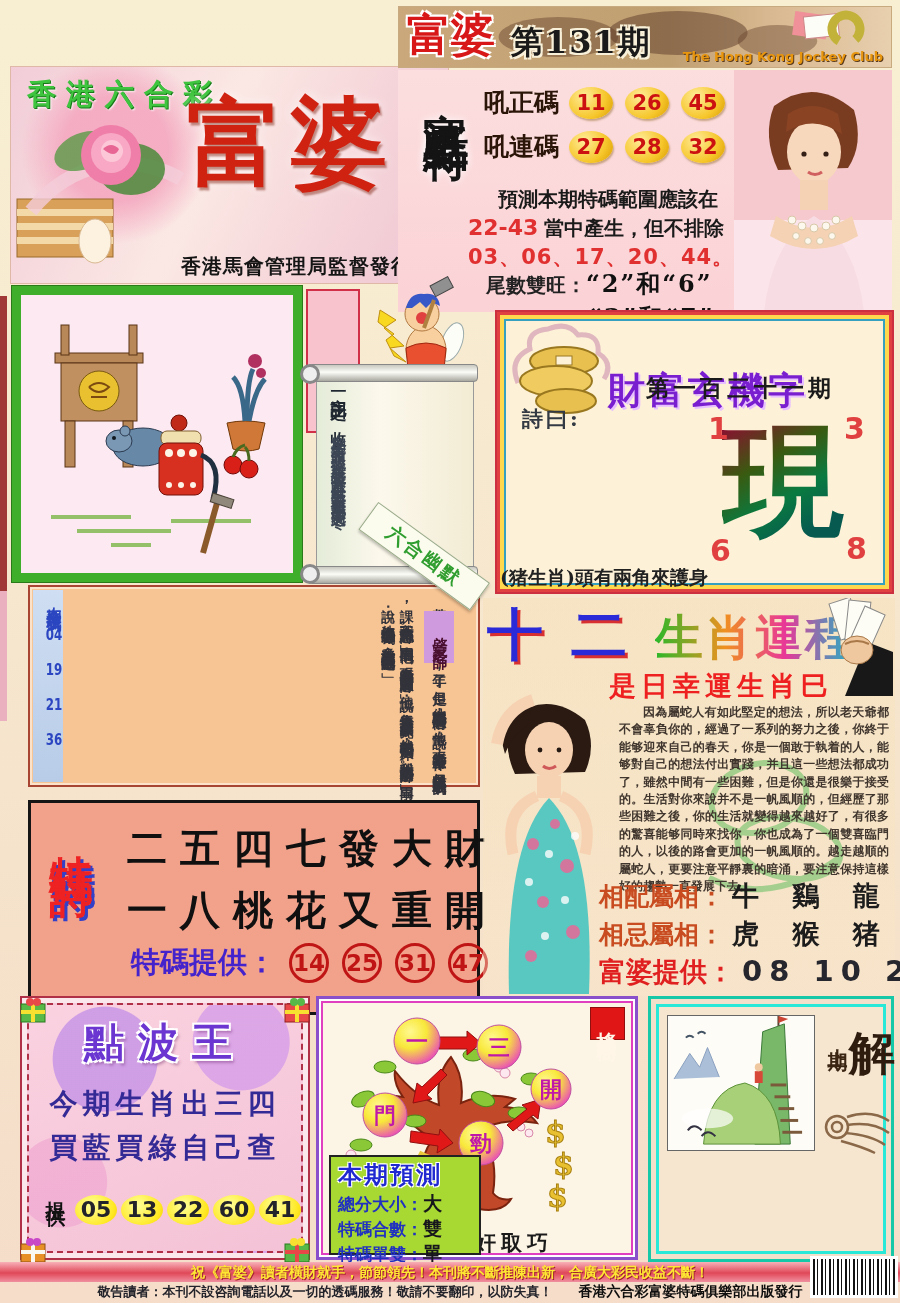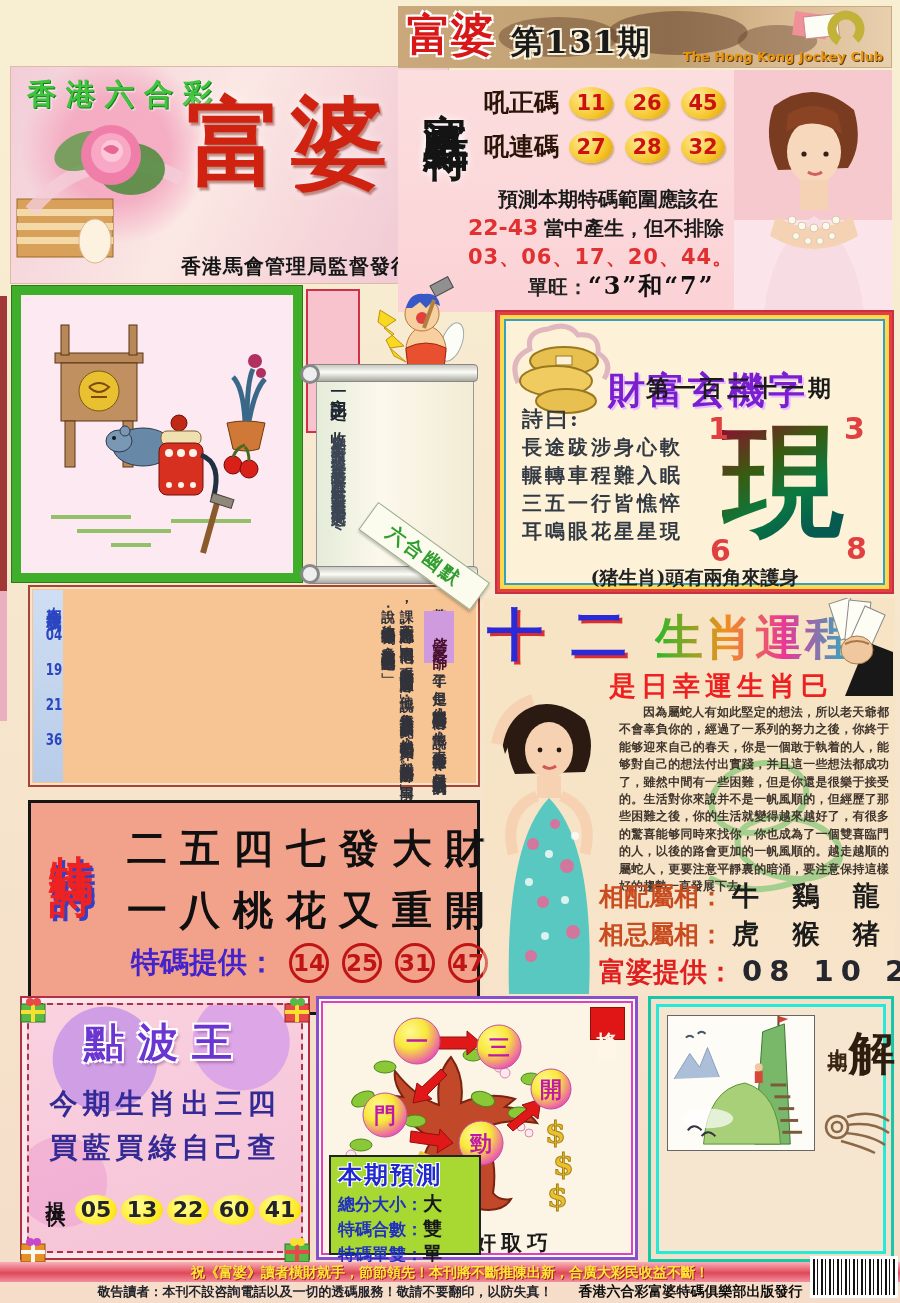--- a/index.html
+++ b/index.html
@@ -75,21 +75,21 @@
   box-shadow:inset 0 0 0 4px #ffd84d,inset 0 0 0 6px #35a0c0,0 0 0 2px #cc3040;}
 .my-title{left:108px;top:12px;font-size:37px;font-weight:bold;color:#7a1fd0;letter-spacing:3px;text-shadow:2px 2px 0 #e8c0ff;margin-top:39px;}
 .my-issue{left:146px;top:58px;font-size:23px;font-weight:bold;color:#1a1a1a;letter-spacing:4px;}
 .plabel{left:22px;top:90px;font-size:21px;font-weight:bold;color:#333a44;letter-spacing:3px;}
 .poem{left:22px;top:118px;font-size:20px;line-height:28px;font-weight:bold;color:#333a44;letter-spacing:3px;}
 .bigchar{left:222px;top:104px;font-size:122px;line-height:1;font-weight:bold;
   background:linear-gradient(150deg,#8a1030 5%,#3a5a10 35%,#0a7a40 60%,#065a50 85%);
   -webkit-background-clip:text;background-clip:text;color:transparent;}
 .cn{font-size:30px;font-weight:bold;color:#e04040;}
 .c1{left:208px;top:96px;} .c3{left:344px;top:96px;} .c6{left:210px;top:218px;} .c8{left:346px;top:216px;}
-.my-hint{left:0;right:0;top:250px;text-align:center;font-size:19px;font-weight:bold;color:#222;}
+.my-hint{left:0;right:0;top:250px;text-align:left;font-size:19px;font-weight:bold;color:#222;}
 #coins{left:8px;top:8px;width:108px;height:100px;}
 
 
 #joke{left:28px;top:585px;width:452px;height:202px;background:#f7c493;border:2px solid #a84432;box-shadow:inset 0 0 0 2px rgba(255,255,255,.5);}
 .lucky{position:absolute;left:3px;top:3px;bottom:3px;width:30px;background:linear-gradient(180deg,#cfdef2,#b8cce8);
   color:#2b46c0;font-weight:bold;font-size:15px;writing-mode:vertical-rl;text-orientation:upright;letter-spacing:2px;padding-top:5px;text-align:left;}
 .ribbon{position:absolute;top:-4px;right:-12px;transform:rotate(36deg);transform-origin:right top;
   background:#fbfbee;border:1px solid #99aa88;padding:3px 24px;font-size:19px;font-weight:bold;color:#2f9e2f;
   letter-spacing:3px;box-shadow:1px 2px 3px rgba(0,0,0,.25);z-index:3;}
 .joke-body{position:absolute;top:10px;bottom:8px;left:40px;right:16px;writing-mode:vertical-rl;text-orientation:upright;
@@ -228,20 +228,21 @@
     <div class="abs numrow row2">
       <span class="num-label serif">吼連碼</span><span class="ball">27</span><span class="ball">28</span><span class="ball">32</span><span class="ball">33</span>
     </div>
     <div class="abs pred">
       <div style="text-align:center;"><span class="l1">預測本期特碼範圍應該在</span></div>
       <div><span class="range">22-43</span>
       <span class="l2">當中產生，但不排除</span></div>
       <div><span class="exc">03、06、17、20、44。</span></div>
     </div>
     <div class="abs tails serif">
+      <div><span class="tail-label">尾數雙旺：</span><span class="tail-val">“2”和“6”</span></div>
       <div class="tail2"><span class="tail-label">單旺：</span><span class="tail-val">“3”和“7”</span></div>
     </div>
     <svg class="abs" style="left:336px;top:0;width:158px;height:242px;" viewBox="0 0 158 242">
       <rect width="158" height="242" fill="#f6c9ce"></rect>
       <rect x="0" y="150" width="158" height="92" fill="#fbe4ea"></rect>
       <path d="M40,36 q40,-30 80,4 q10,34 -6,58 l-70,2 q-16,-34 -4,-64" fill="#7a3c20"></path>
       <ellipse cx="80" cy="82" rx="27" ry="32" fill="#f8d8bc"></ellipse>
       <path d="M52,62 q28,-18 56,2 l-4,-20 q-26,-16 -50,0 z" fill="#8a4424"></path>
       <circle cx="70" cy="84" r="2.6" fill="#352018"></circle>
         <circle cx="92" cy="84" r="2.6" fill="#352018"></circle>
@@ -358,26 +359,20 @@
     <svg class="abs" id="coins" viewBox="0 0 108 100">
       <path d="M10,60 q-10,-24 12,-34 q-4,-18 18,-20 q20,-8 30,6 q22,-2 20,18 q16,10 6,26" fill="none" stroke="#d8a8b8" stroke-width="5" opacity=".8"></path>
       <ellipse cx="56" cy="38" rx="34" ry="14" fill="#e8c050" stroke="#9a7820" stroke-width="2"></ellipse>
       <rect x="48" y="33" width="16" height="9" fill="#fdf2d7" stroke="#9a7820"></rect>
       <ellipse cx="48" cy="58" rx="36" ry="15" fill="#f0cc60" stroke="#9a7820" stroke-width="2"></ellipse>
       <ellipse cx="58" cy="78" rx="30" ry="12" fill="#e8c050" stroke="#9a7820" stroke-width="2"></ellipse>
     </svg>
     <div class="abs my-title serif">財富玄機字</div>
     <div class="abs my-issue serif">第一百三十一期</div>
     <div class="abs plabel serif">詩曰:</div>
-    <div class="abs poem serif">
-      <div>長途跋涉身心軟</div>
-      <div>輾轉車程難入眠</div>
-      <div>三五一行皆憔悴</div>
-      <div>耳鳴眼花星星現</div>
-    </div>
     <div class="abs bigchar serif">現</div>
     <div class="abs cn c1">1</div>
     <div class="abs cn c3">3</div>
     <div class="abs cn c6">6</div>
     <div class="abs cn c8">8</div>
     <div class="abs my-hint serif">(猪生肖)頭有兩角來護身</div>
   </div>
 
   <div class="abs" id="joke">
     <div class="lucky">

